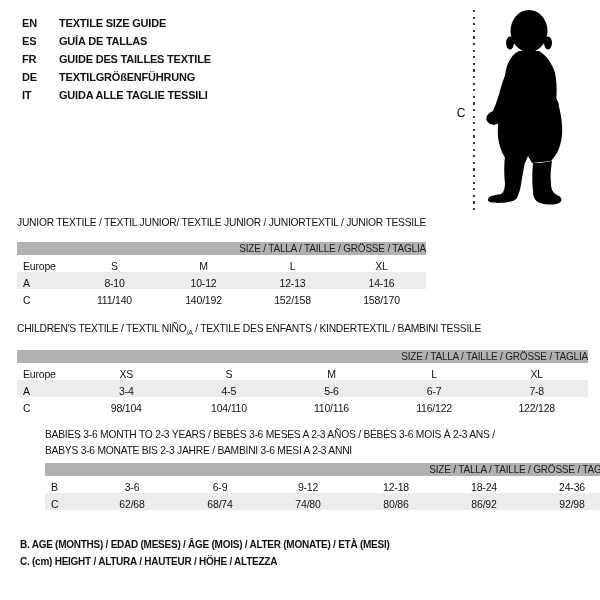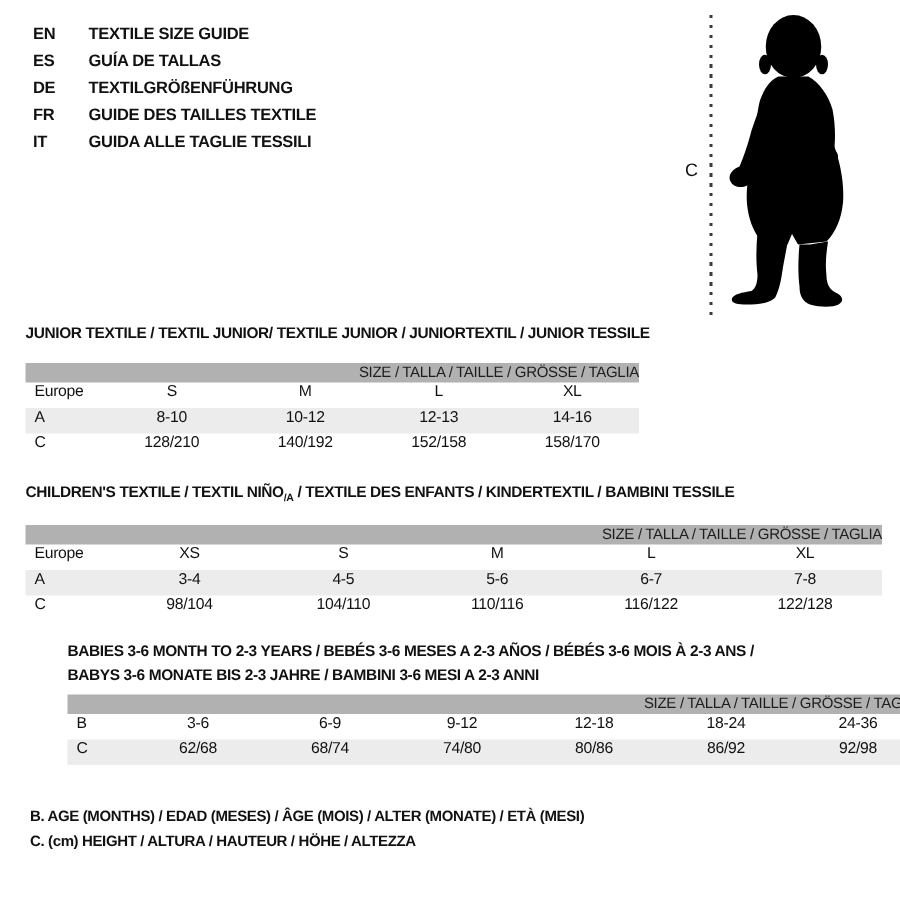--- a/index.html
+++ b/index.html
@@ -18,32 +18,32 @@
   .dotted-line{
     position:absolute;left:473px;top:10px;width:2px;height:202px;
     background-image:repeating-linear-gradient(to bottom,#3a3a3a 0 2.2px,transparent 2.2px 6.6px);
   }
   .fig-label{position:absolute;left:454px;top:106px;width:14px;text-align:center;font-size:12px;font-weight:500;}
   
   .sec{position:absolute;left:17px;}
   .sec-0{top:216px;width:409px;}
   .sec-1{top:322px;width:571px;}
   .sec-2{top:427px;width:571px;margin-left:28px;}
-  .section-title{font-weight:bold;font-size:10.3px;letter-spacing:-0.25px;line-height:13px;white-space:nowrap;}
+  .section-title{font-weight:normal;font-size:10.3px;letter-spacing:-0.25px;line-height:13px;white-space:nowrap;}
   .sec-2 .section-title{line-height:16px;}
   .subscript{font-size:7px;vertical-align:sub;}
   .size-table{width:100%;}
   .sec-0 .size-table{margin-top:13px;}
   .sec-1 .size-table{margin-top:11px;}
   .sec-2 .size-table{margin-top:4px;}
   .size-band{
     height:13px;line-height:13px;background:#b1b1b1;color:#1d1d1d;
     font-size:10px;letter-spacing:-0.2px;padding-left:6px;text-align:right;
   }
-  .trow{display:flex;height:17px;align-items:flex-start;font-size:10.5px;letter-spacing:-0.2px;}
+  .trow{display:flex;height:17px;align-items:flex-end;font-size:10.5px;letter-spacing:-0.2px;}
   .trow.shaded{background:#ececec;}
   .cell{flex:1 1 0;text-align:center;white-space:nowrap;}
   .cell.label{flex:0 0 auto;text-align:left;padding-left:6px;}
   .sec-0 .cell.label{width:47px;}
   .sec-1 .cell.label{width:52px;}
   .sec-2 .cell.label{width:37px;}
   
   .footnotes{position:absolute;left:20px;top:536px;font-weight:bold;font-size:10px;line-height:17.2px;letter-spacing:-0.25px;}
   .footnote-line{white-space:nowrap;}
 </style>
@@ -55,26 +55,26 @@
   <div class="lang-block">
       <div class="lang-row">
         <div class="lang-code">EN</div>
         <div class="lang-title">TEXTILE SIZE GUIDE</div>
       </div>
       <div class="lang-row">
         <div class="lang-code">ES</div>
         <div class="lang-title">GUÍA DE TALLAS</div>
       </div>
       <div class="lang-row">
+        <div class="lang-code">FR</div>
+        <div class="lang-title">GUIDE DES TAILLES TEXTILE</div>
+      </div>
+      <div class="lang-row">
         <div class="lang-code">DE</div>
         <div class="lang-title">TEXTILGRÖßENFÜHRUNG</div>
-      </div>
-      <div class="lang-row">
-        <div class="lang-code">FR</div>
-        <div class="lang-title">GUIDE DES TAILLES TEXTILE</div>
       </div>
       <div class="lang-row">
         <div class="lang-code">IT</div>
         <div class="lang-title">GUIDA ALLE TAGLIE TESSILI</div>
       </div>
     </div>
 
   <svg class="baby-svg" width="120" height="210" viewBox="0 0 120 210" aria-hidden="true">
     <g fill="#000">
       <ellipse cx="49" cy="26" rx="18.5" ry="21"></ellipse>
@@ -106,21 +106,21 @@
         </div>
         <div class="trow shaded">
           <div class="cell label">A</div>
           <div class="cell">8-10</div>
           <div class="cell">10-12</div>
           <div class="cell">12-13</div>
           <div class="cell">14-16</div>
         </div>
         <div class="trow">
           <div class="cell label">C</div>
-          <div class="cell">128/210</div>
+          <div class="cell">111/140</div>
           <div class="cell">140/192</div>
           <div class="cell">152/158</div>
           <div class="cell">158/170</div>
         </div>
       </div>
   </div>
 
   <div class="sec sec-1">
     <div class="section-title">CHILDREN'S TEXTILE / TEXTIL NIÑO<span class="subscript">/A</span> / TEXTILE DES ENFANTS / KINDERTEXTIL / BAMBINI TESSILE</div>
     <div class="size-table">

